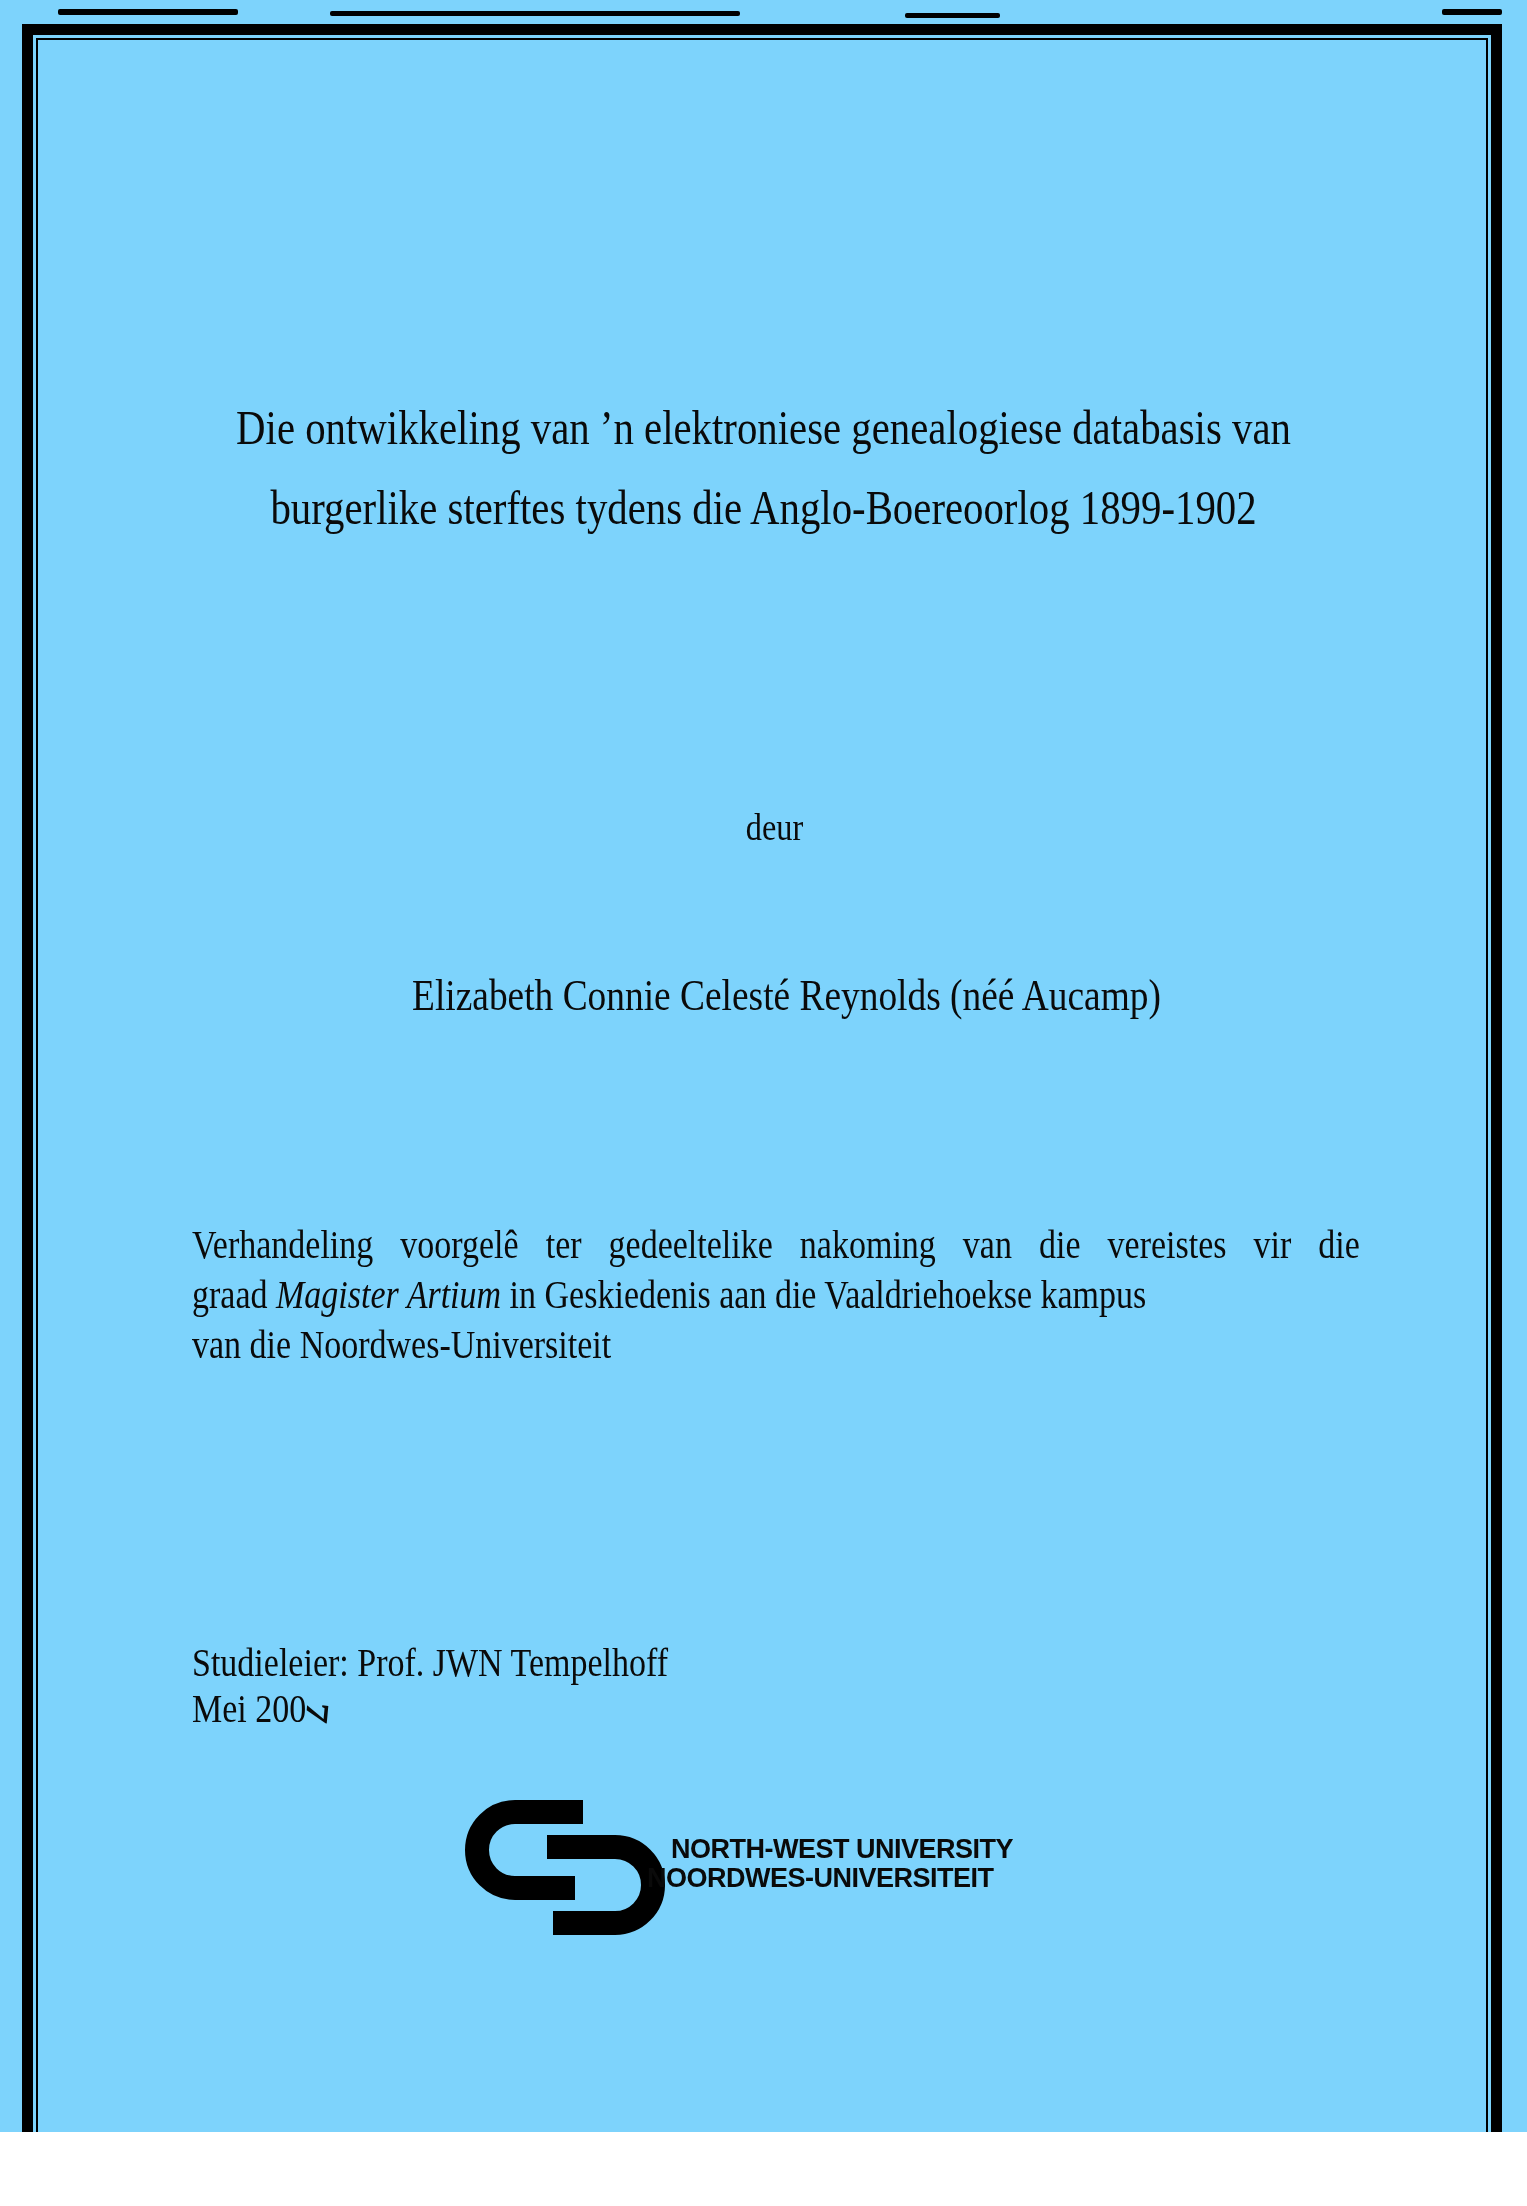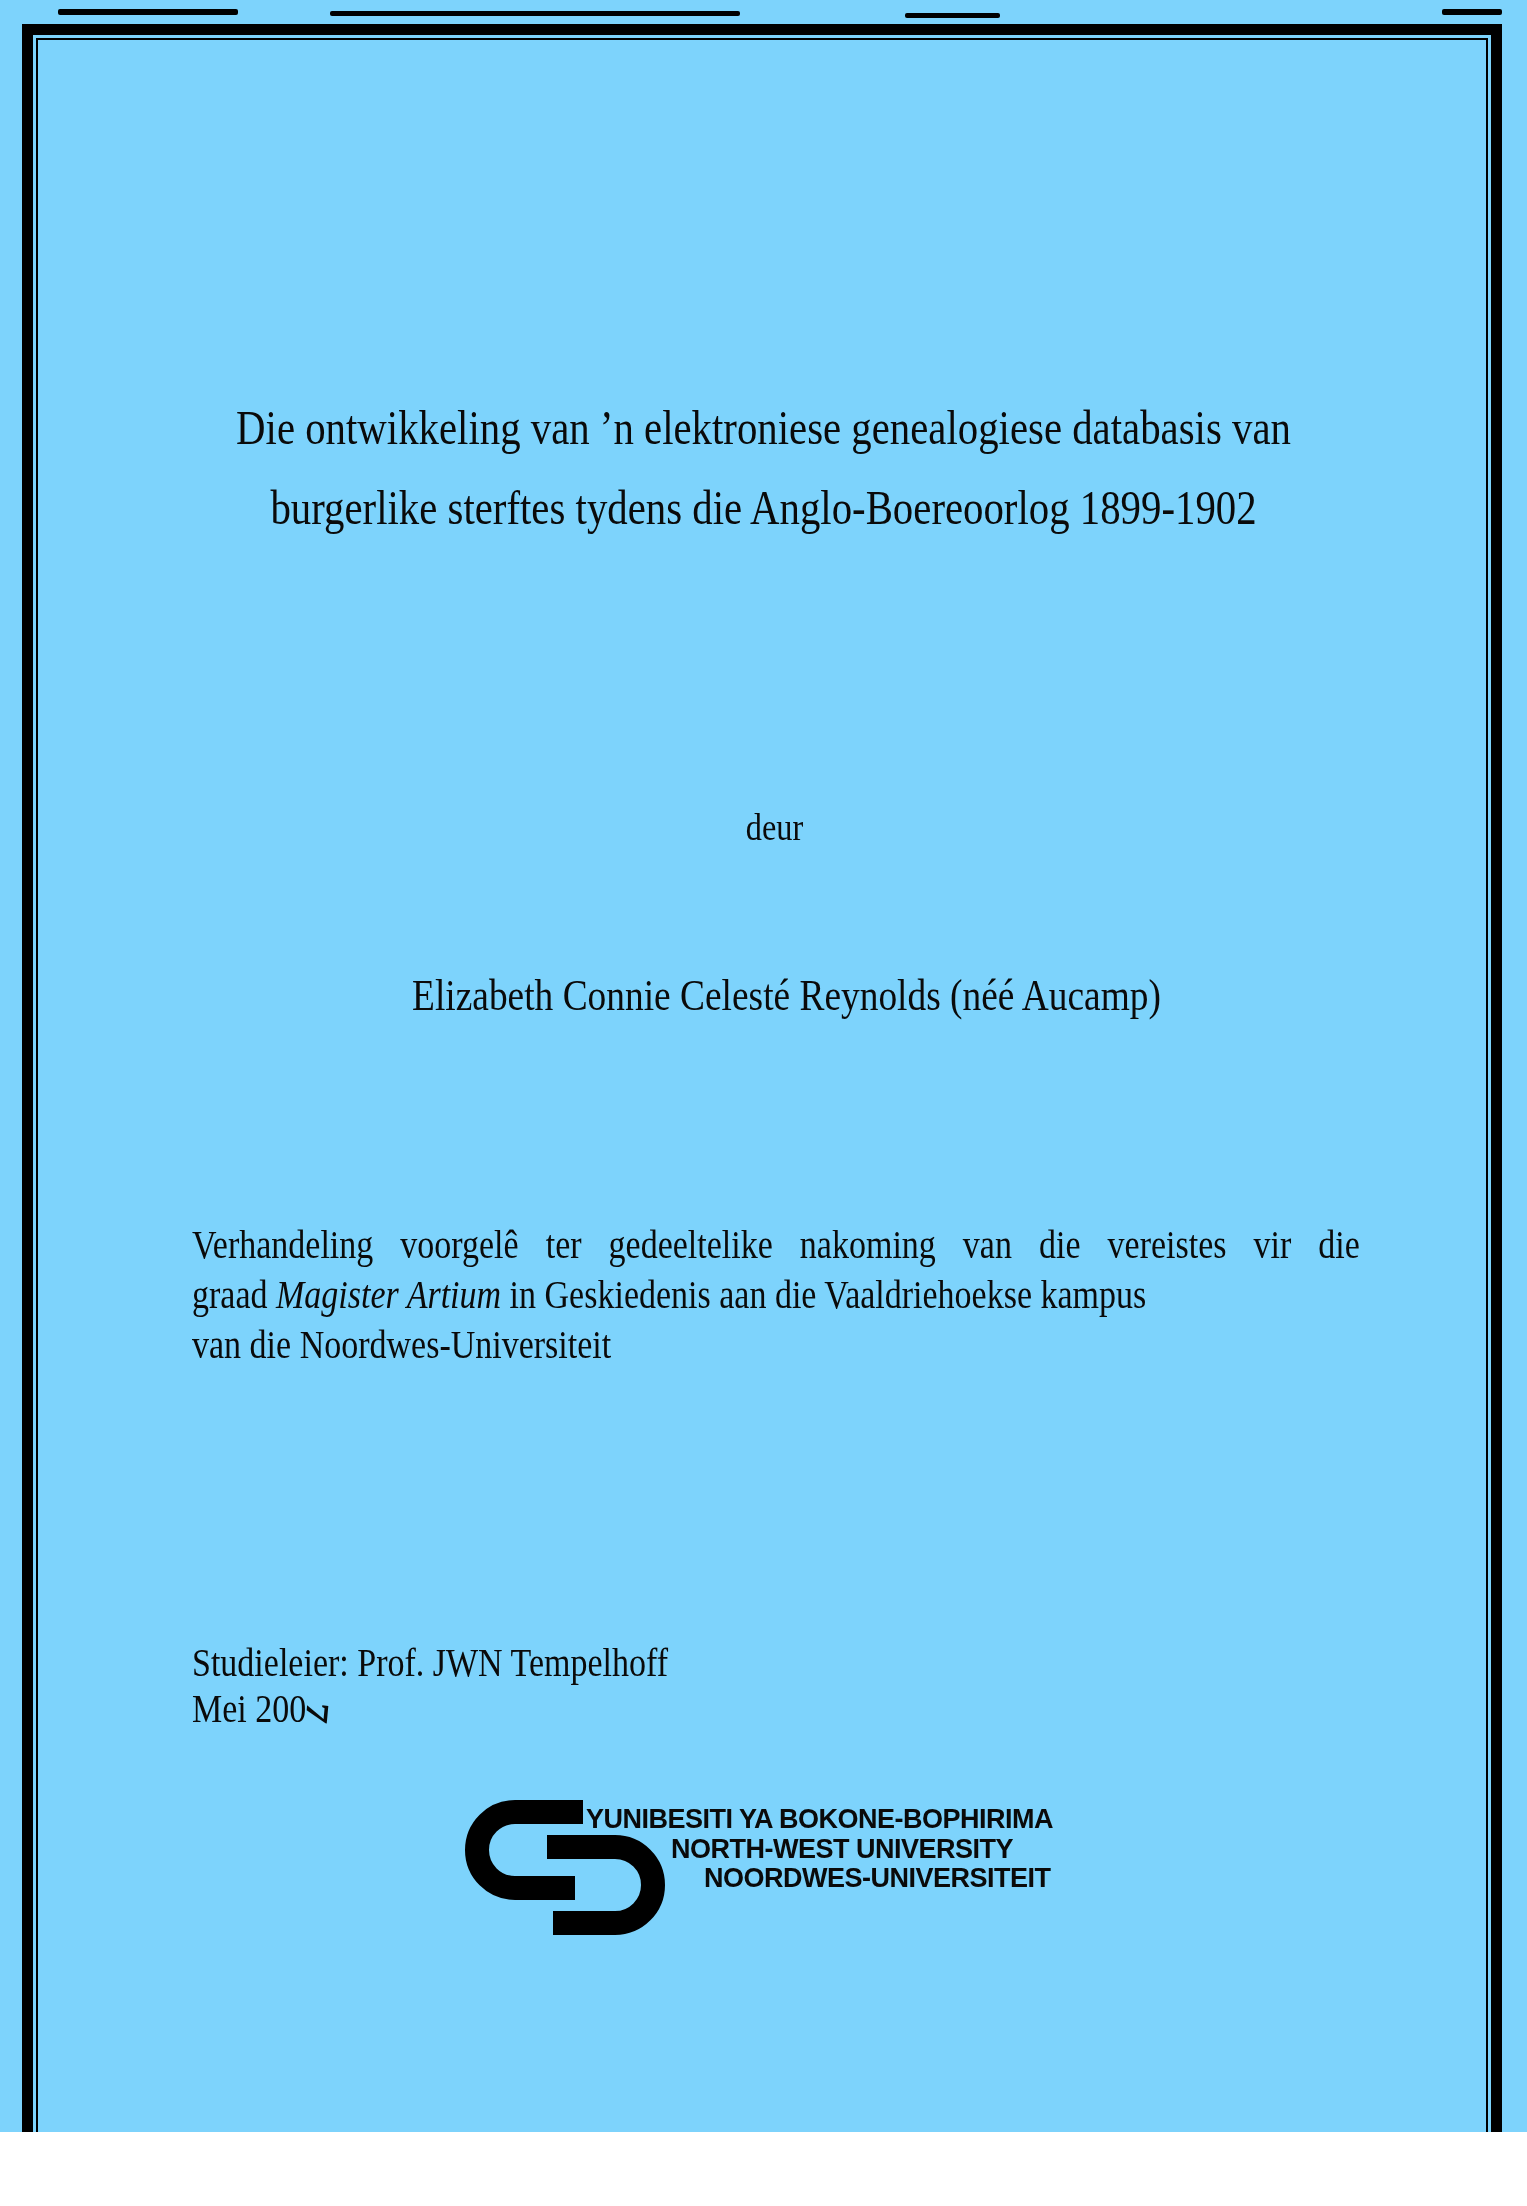--- a/index.html
+++ b/index.html
@@ -72,21 +72,21 @@
     position: absolute;
     font-family: "Liberation Sans", sans-serif;
     font-weight: bold;
     font-size: 27px; line-height: 30px;
     letter-spacing: -0.5px;
     white-space: nowrap;
     color: #0a0a0a;
   }
   .logo-line-1 { left: 586px; top: 1804px; }
   .logo-line-2 { left: 671px; top: 1834px; text-align: right; }
-  .logo-line-3 { left: 704px; top: 1863px; }
+  .logo-line-3 { left: 647px; top: 1863px; }
   
   .artifact { position: absolute; background: #000; border-radius: 2px; }
 </style>
 </head>
 <body>
 
 <div class="page">
 
   <div class="frame">
     <div class="frame-inner"></div>
@@ -108,21 +108,20 @@
 
   <div class="super">
     <div>Studieleier: Prof. JWN Tempelhoff</div>
     <div><span>Mei 200</span><span class="glyph7">7</span></div>
   </div>
 
   <svg class="logo-mark" viewBox="0 0 200 135" aria-hidden="true">
     <path d="M 118 12 H 50 A 38 38 0 0 0 50 88 H 110" fill="none" stroke="#000" stroke-width="24"></path>
     <path d="M 82 47 H 150 A 38 38 0 0 1 150 123 H 88" fill="none" stroke="#000" stroke-width="24"></path>
   </svg>
-  <div class="logo-line logo-line-1">YUNIBESITI YA BOKONE-BOPHIRIMA</div>
   <div class="logo-line logo-line-2">NORTH-WEST UNIVERSITY</div>
   <div class="logo-line logo-line-3">NOORDWES-UNIVERSITEIT</div>
 
   <div class="artifact" style="left:58px; top:9px; width:180px; height:6px;"></div>
   <div class="artifact" style="left:330px; top:11px; width:410px; height:5px;"></div>
   <div class="artifact" style="left:905px; top:13px; width:95px; height:5px;"></div>
   <div class="artifact" style="left:1442px; top:9px; width:60px; height:6px;"></div>
   <div class="artifact" style="left:40px; top:2186px; width:95px; height:7px;"></div>
   <div class="artifact" style="left:165px; top:2187px; width:165px; height:6px;"></div>
   <div class="artifact" style="left:520px; top:2188px; width:205px; height:6px;"></div>

